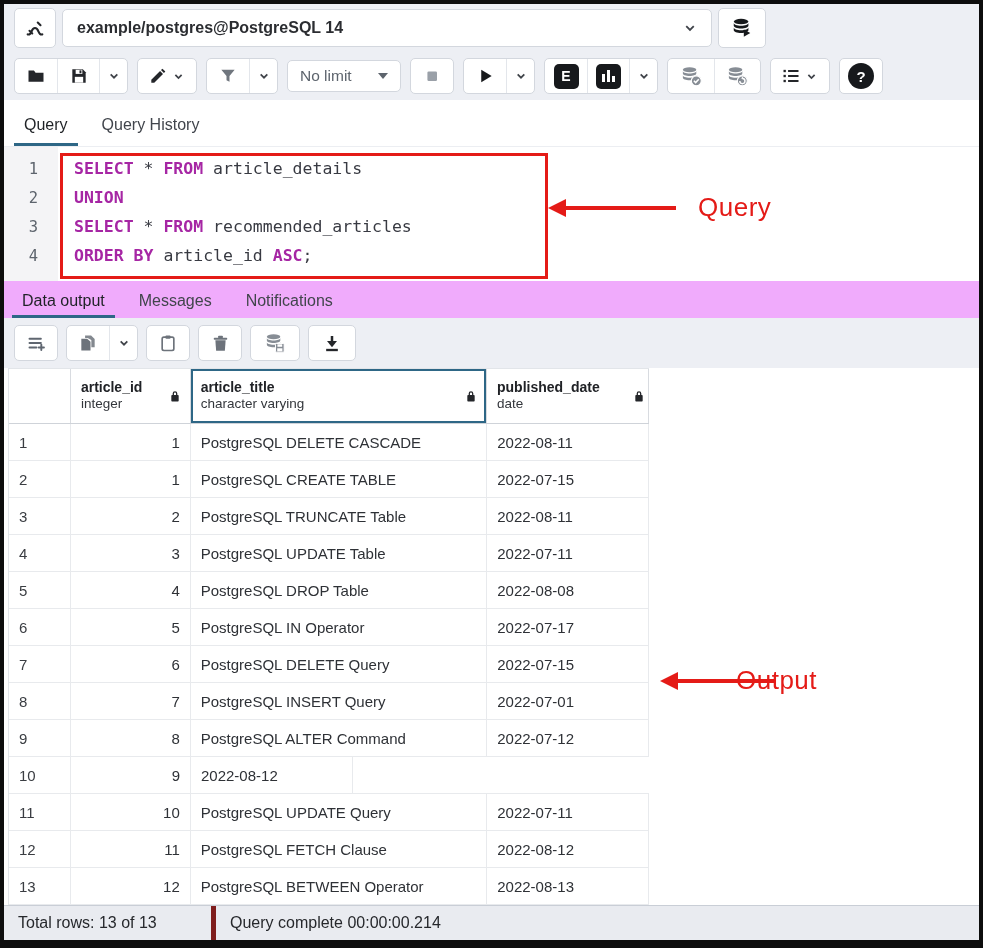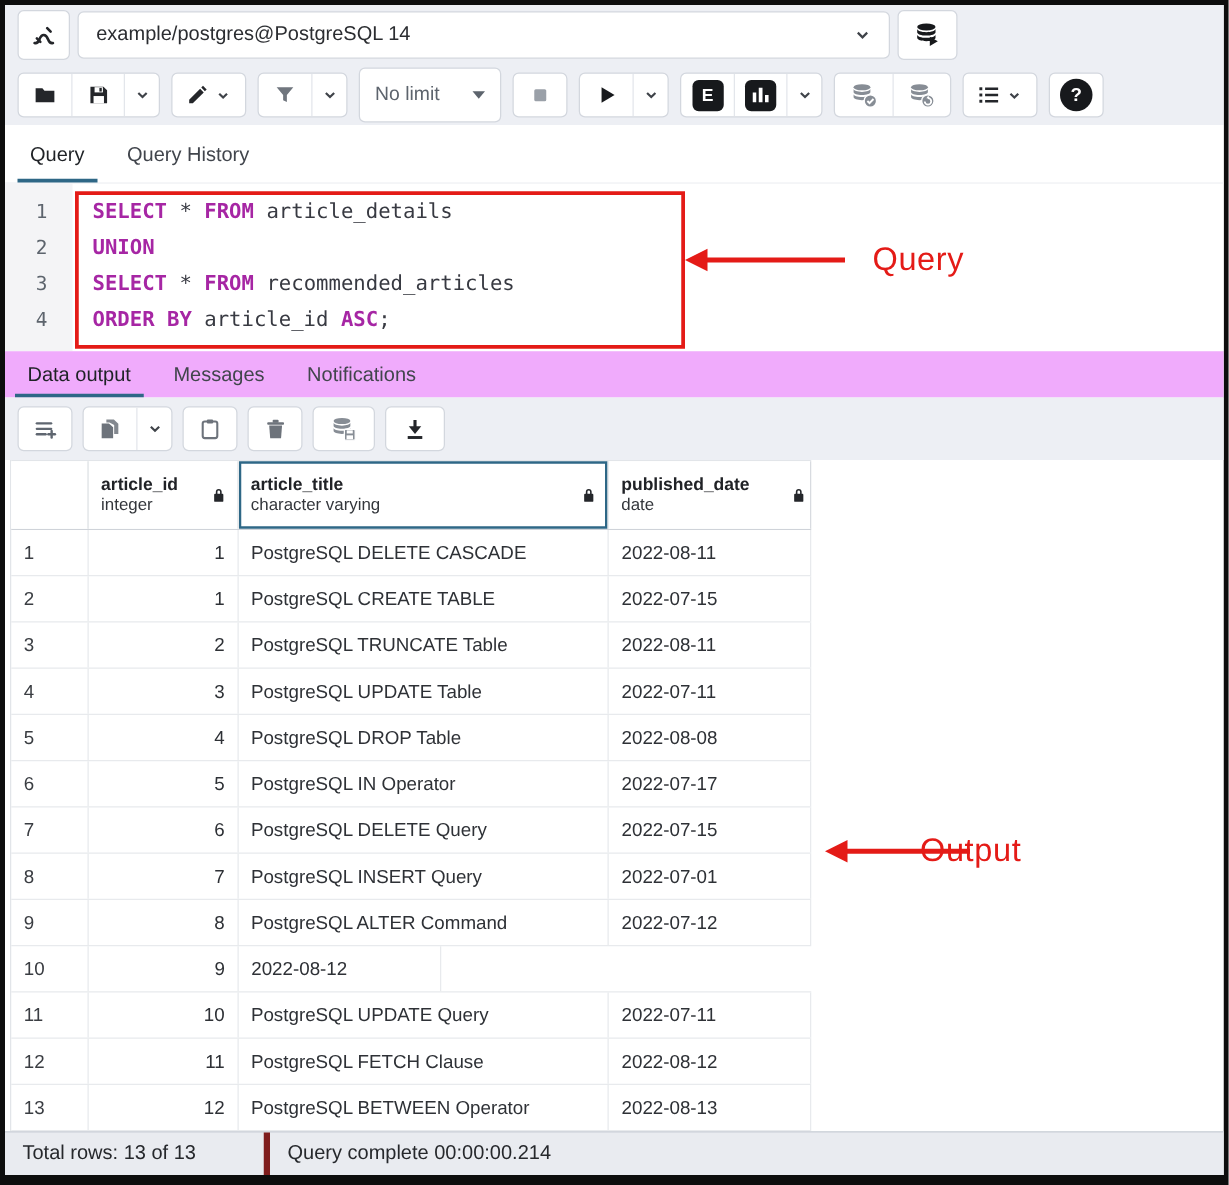--- a/index.html
+++ b/index.html
@@ -2,40 +2,40 @@
 <html><head>
 <meta charset="utf-8">
 <style>
   html,body{margin:0;padding:0;background:#fff;}
   body{width:983px;height:948px;position:relative;font-family:"Liberation Sans",sans-serif;-webkit-font-smoothing:antialiased;}
   .frame{position:absolute;left:0;top:0;width:983px;height:948px;box-sizing:border-box;
          border:4px solid #0d0d0d;border-bottom-width:8px;background:#fff;overflow:hidden;}
 
   
   .connbar{position:absolute;left:0;top:0;width:975px;height:48px;background:#edeff4;
-           display:flex;align-items:center;gap:6px;padding:0 0 0 10px;box-sizing:border-box;}
+           display:flex;align-items:center;gap:6px;padding:0 0 0 10px;box-sizing:border-box;font-weight:bold;}
   .conn-btn{width:40px;height:38px;background:#fff;border:1px solid #d3d7de;border-radius:5px;
             display:flex;align-items:center;justify-content:center;}
   .conn-select{width:650px;height:38px;background:#fff;border:1px solid #d3d7de;border-radius:5px;
                display:flex;align-items:center;justify-content:space-between;padding:0 12px 0 14px;box-sizing:border-box;}
   .conn-select .txt{font-size:16px;color:#2b2d31;}
   .db-btn{width:46px;height:38px;background:#fff;border:1px solid #d3d7de;border-radius:5px;
           display:flex;align-items:center;justify-content:center;}
 
   
   .toolbar{position:absolute;left:0;top:48px;width:975px;height:48px;background:#edeff4;
            display:flex;align-items:center;gap:9px;padding:0 0 0 10px;box-sizing:border-box;}
   .grp{display:flex;background:#fff;border:1px solid #d3d7de;border-radius:5px;overflow:hidden;height:36px;box-sizing:border-box;}
   .btn{min-width:42px;height:34px;display:flex;align-items:center;justify-content:center;border-left:1px solid #e3e6eb;padding:0 4px;box-sizing:border-box;}
   .btn:first-child{border-left:0;}
   .btn.narrow{min-width:28px;}
   .badge{width:25px;height:25px;background:#17191c;border-radius:5px;color:#fff;font-weight:bold;
          font-size:14px;display:flex;align-items:center;justify-content:center;font-family:"Liberation Sans",sans-serif;}
   .badge.circle{border-radius:50%;width:26px;height:26px;font-size:15px;}
-  .limit-select{width:114px;height:44px;background:#fff;border:1px solid #d3d7de;border-radius:5px;
+  .limit-select{width:114px;height:32px;background:#fff;border:1px solid #d3d7de;border-radius:5px;
                 display:flex;align-items:center;justify-content:space-between;padding:0 12px;box-sizing:border-box;}
   .limit-select .txt{font-size:15.5px;color:#5d646d;}
   .caret{width:0;height:0;border-left:5px solid transparent;border-right:5px solid transparent;border-top:6px solid #5d646d;}
 
   
   .qtabs{position:absolute;left:0;top:96px;width:975px;height:47px;background:#fff;display:flex;align-items:flex-end;padding-left:10px;box-sizing:border-box;border-bottom:1px solid #eceef2;}
   .tab{font-size:16px;color:#41454c;padding:0 10px 12px 10px;margin-right:14px;position:relative;}
   .tab.active{color:#1f2226;}
   .tab.active::after{content:"";position:absolute;left:0;right:0;bottom:0;height:3px;background:#2e6786;}
 

